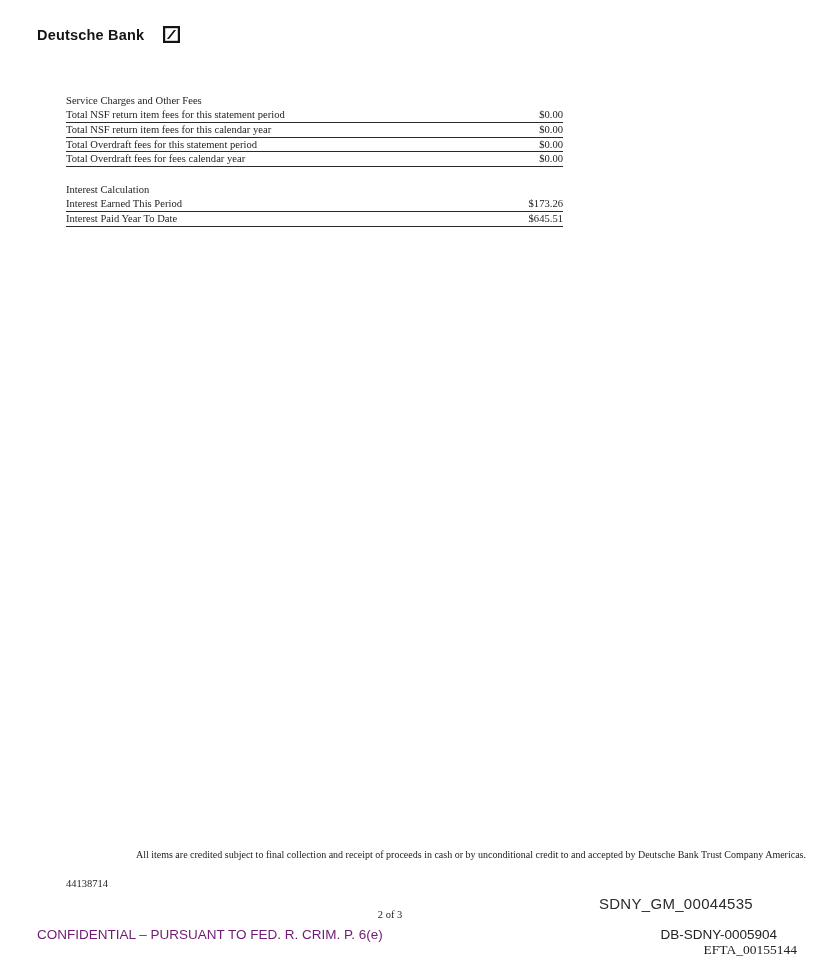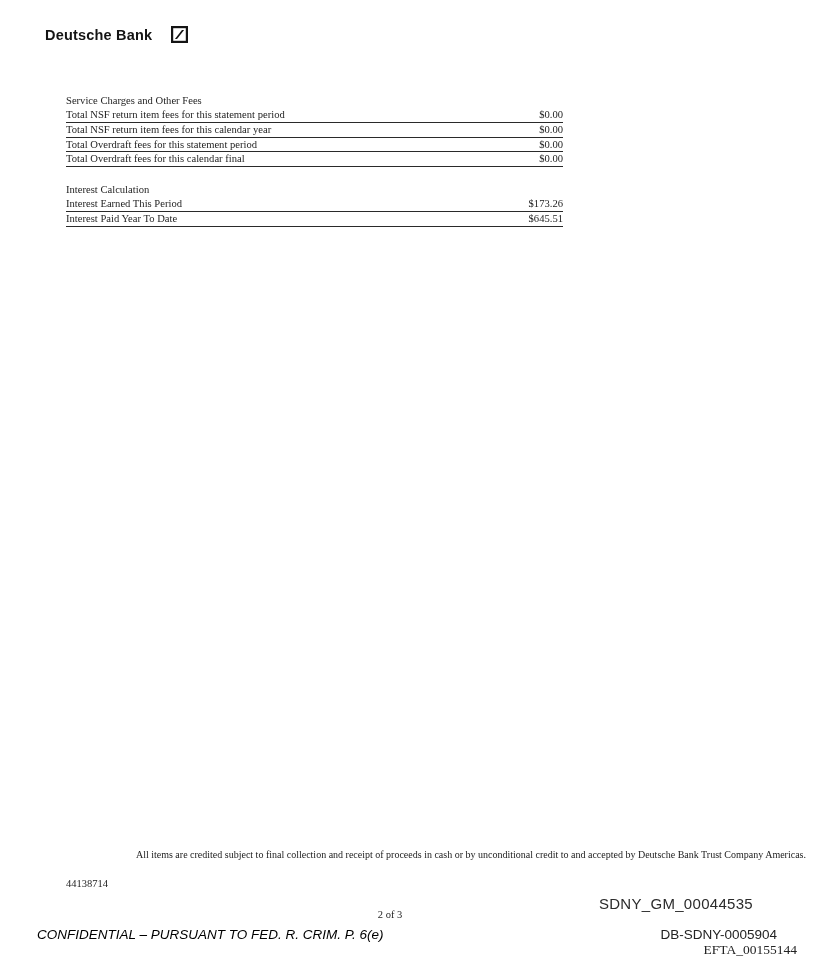--- a/index.html
+++ b/index.html
@@ -14,21 +14,20 @@
   }
 
   
   .brand {
     position: absolute;
     left: 37px;
     top: 26px;
     display: flex;
     align-items: center;
     gap: 19px;
-    margin-left: 8px;
   }
   .wordmark {
     font-family: "Liberation Sans", sans-serif;
     font-weight: bold;
     font-size: 14.5px;
     letter-spacing: 0.2px;
     color: #141414;
   }
   .logo-icon { width: 17px; height: 17px; display: inline-block; }
   .logo-icon svg { display: block; width: 17px; height: 17px; }
@@ -89,22 +88,21 @@
     font-size: 15px;
     letter-spacing: 0.3px;
     color: #2b2b2b;
   }
   .confidential {
     position: absolute;
     left: 37px;
     top: 927px;
     font-family: "Liberation Sans", sans-serif;
     font-size: 13.5px;
-    color: #000000;
-    font-style: italic;
+    color: #701a75;
   }
   .bates-db-sdny {
     position: absolute;
     right: 39px;
     top: 927px;
     font-family: "Liberation Sans", sans-serif;
     font-size: 13.5px;
     color: #232323;
   }
   .bates-efta {
@@ -139,21 +137,21 @@
     </div>
     <div class="t-row">
       <span class="t-label">Total NSF return item fees for this calendar year</span>
       <span class="t-value">$0.00</span>
     </div>
     <div class="t-row">
       <span class="t-label">Total Overdraft fees for this statement period</span>
       <span class="t-value">$0.00</span>
     </div>
     <div class="t-row">
-      <span class="t-label">Total Overdraft fees for this calendar final</span>
+      <span class="t-label">Total Overdraft fees for fees calendar year</span>
       <span class="t-value">$0.00</span>
     </div>
   </section>
 
   <section class="stmt-table interest-table">
     <div class="t-title">Interest Calculation</div>
     <div class="t-row">
       <span class="t-label">Interest Earned This Period</span>
       <span class="t-value">$173.26</span>
     </div>

